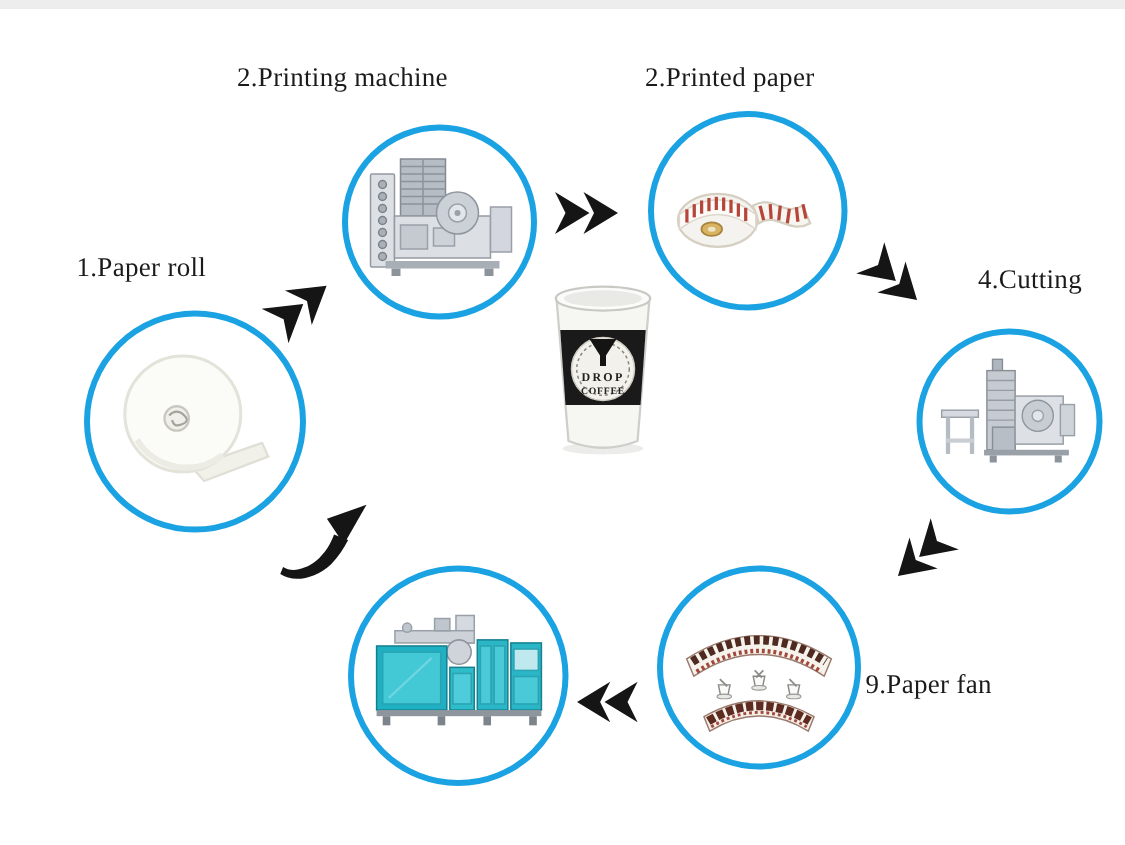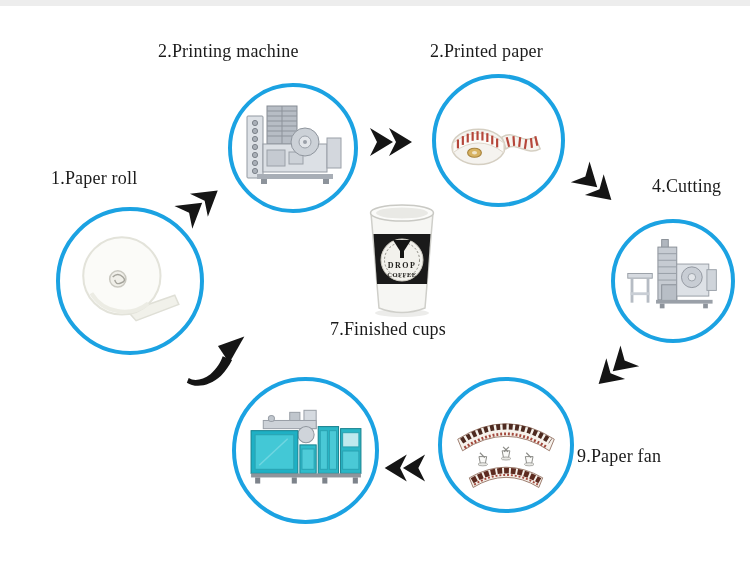--- a/index.html
+++ b/index.html
@@ -17,21 +17,20 @@
 
 <div class="canvas">
 
   <div class="topstrip"></div>
 
   <div class="step-label" style="left:33px;top:168px;margin-left:18px;">1.Paper roll</div>
   <div class="step-label" style="left:158px;top:41px;">2.Printing machine</div>
   <div class="step-label" style="left:430px;top:41px;">2.Printed paper</div>
   <div class="step-label" style="left:652px;top:176px;">4.Cutting</div>
   <div class="step-label" style="left:577px;top:446px;">9.Paper fan</div>
-  <div class="step-label" style="left:330px;top:319px;">7.Finished cups</div>
 
   <div class="arrow" style="left:176px;top:186px;transform:rotate(-38deg);">
     <svg width="54" height="32" viewBox="0 0 52 30">
       <polygon points="2,1 25,15 2,29 9,15" fill="#151515"></polygon>
       <polygon points="21,1 44,15 21,29 28,15" fill="#151515"></polygon>
     </svg>
   </div>
 
   <div class="arrow" style="left:368px;top:126px;">
     <svg width="52" height="32" viewBox="0 0 52 30">
@@ -194,21 +193,21 @@
       <rect x="94" y="26" width="16" height="14" fill="#bfe9ee" stroke="#2aa3b2"></rect>
       <rect x="94" y="44" width="16" height="18" fill="#4ac9d6" stroke="#2aa3b2"></rect>
       <rect x="4" y="66" width="108" height="4" fill="#8f959c"></rect>
       <rect x="8" y="70" width="5" height="6" fill="#7d838b"></rect>
       <rect x="44" y="70" width="5" height="6" fill="#7d838b"></rect>
       <rect x="74" y="70" width="5" height="6" fill="#7d838b"></rect>
       <rect x="104" y="70" width="5" height="6" fill="#7d838b"></rect>
     </svg>
   </div>
 
-  <div style="position:absolute;left:352px;top:200px;">
+  <div style="position:absolute;left:352px;top:186px;">
     <svg width="100" height="118" viewBox="0 0 100 118">
       <ellipse cx="50" cy="113" rx="27" ry="4" fill="#ececea"></ellipse>
       <path d="M19,13 L81,13 L73,108 Q50,117 27,108 Z" fill="#f6f6f3" stroke="#cfcfca" stroke-width="1.5"></path>
       <ellipse cx="50" cy="13" rx="31.5" ry="8" fill="#fbfbf9" stroke="#c9c9c4" stroke-width="1.5"></ellipse>
       <ellipse cx="50" cy="13" rx="26" ry="5.5" fill="#e9e9e5"></ellipse>
       <path d="M21.5,34 L78.5,34 L75,84 L25,84 Z" fill="#1a1a1a"></path>
       <circle cx="50" cy="60" r="21" fill="#f2f1ec" stroke="#cfccc2" stroke-width="1"></circle>
       <circle cx="50" cy="60" r="17.5" fill="none" stroke="#8a8880" stroke-width="1" stroke-dasharray="2 2"></circle>
       <polygon points="41,40 59,40 52,51 48,51" fill="#141414"></polygon>
       <rect x="48" y="50" width="4" height="8" fill="#141414"></rect>

